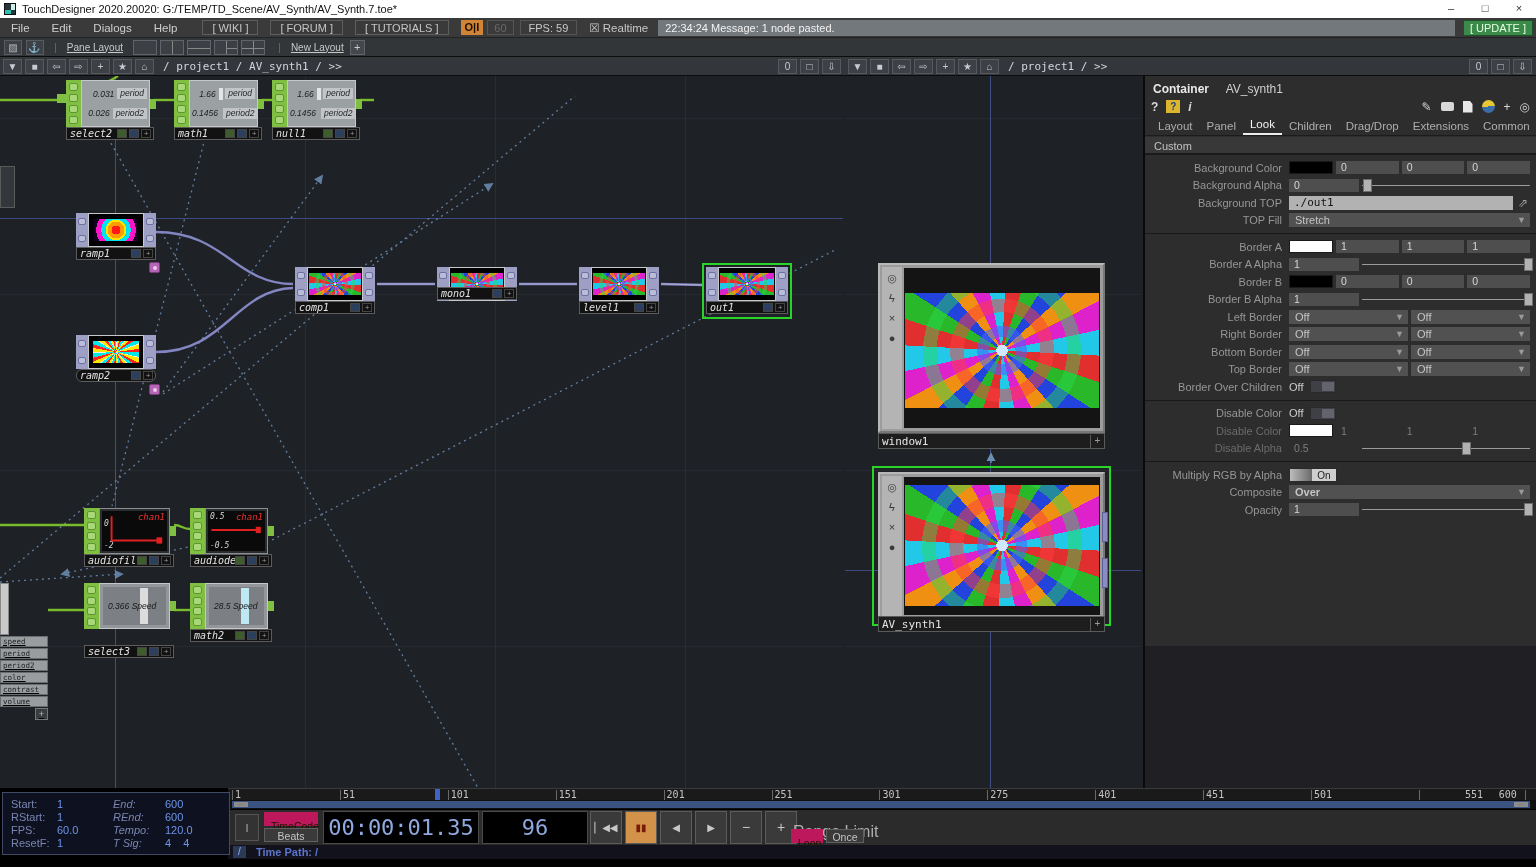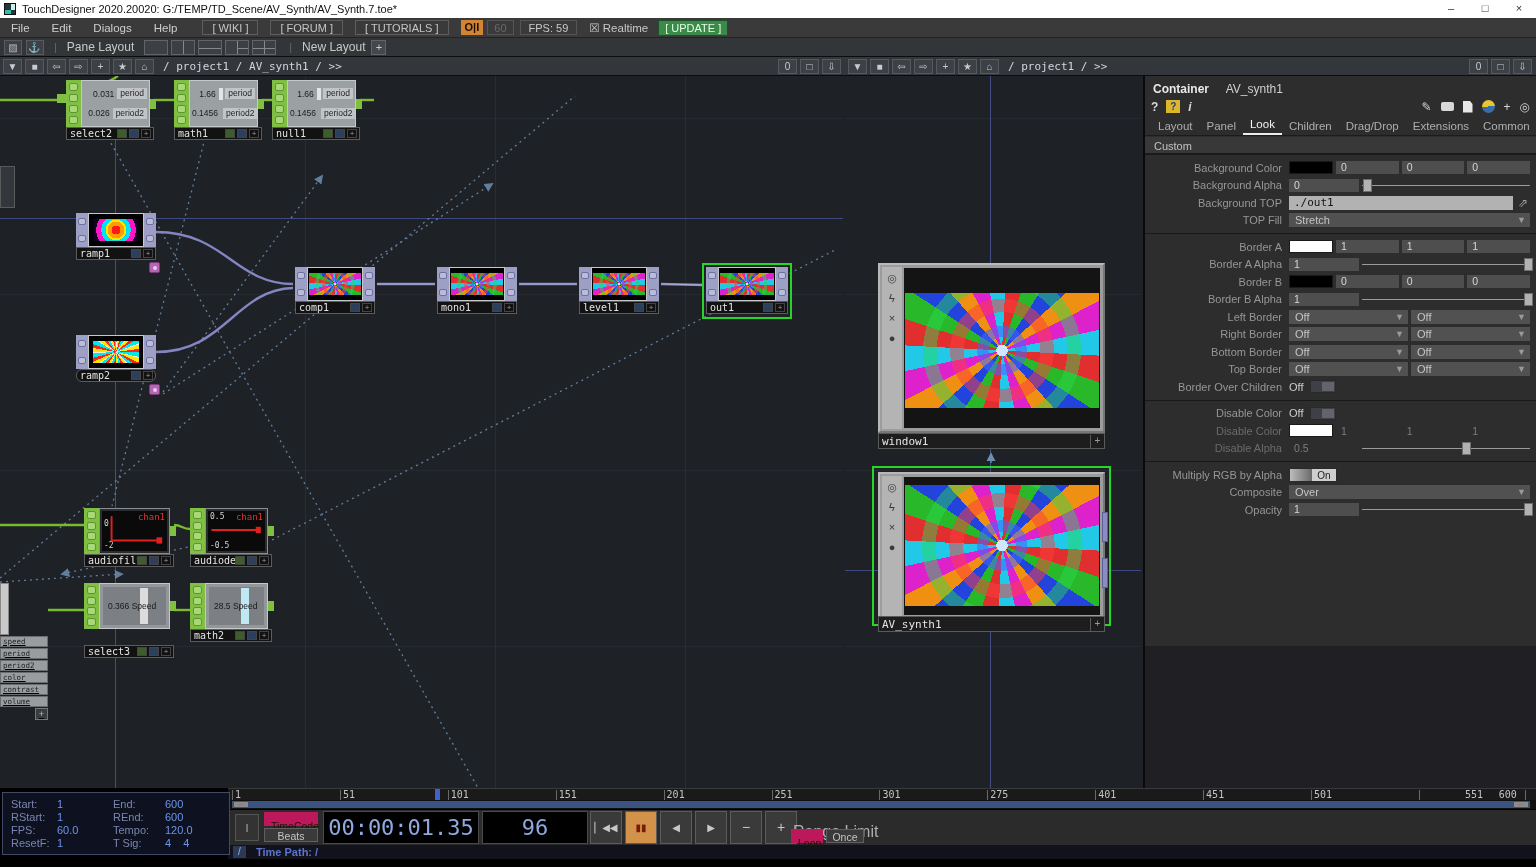--- a/index.html
+++ b/index.html
@@ -24,21 +24,21 @@
   #fps-cap { border:1px solid #555; color:#686868; font-size:11px; height:15px; line-height:14px; padding:0 6px; margin-right:6px; }
   #fps-box { border:1px solid #555; color:#c8c8c8; font-size:11px; height:15px; line-height:14px; padding:0 8px; margin-right:12px; }
   #realtime { color:#c8c8c8; font-size:11.5px; margin-right:10px; white-space:nowrap; }
   #msgbar { flex:1; background:#73787d; color:#f2f2f2; font-size:11px; height:16px; line-height:16px; padding:0 7px; margin-right:8px; }
   #update-btn { background:#3c8a4a; border:1px solid #1e4f2a; color:#e4ffe4; font-size:11px; height:16px; line-height:14px; padding:0 6px; margin-right:3px; }
 
   
   #layoutbar { position:absolute; left:0; top:38px; width:1536px; height:19px; background:#333639; display:flex; align-items:center; border-bottom:1px solid #0d0d0d; }
   .lb-icon { width:18px; height:15px; background:#3d4045; border:1px solid #585c62; color:#b8bcc2; font-size:10px; text-align:center; line-height:13px; margin-left:4px; }
   .lb-sep { color:#666; margin:0 10px; font-size:11px; }
-  .lb-label { color:#c8c8c8; font-size:12px; }
+  .lb-label { color:#c8c8c8; font-size:10px;text-decoration:underline; }
   .preset { width:24px; height:15px; border:1px solid #61656b; background:#3c3f44; margin-right:3px; }
   .preset.p2 { background-image:linear-gradient(90deg,transparent 0 11px,#888 11px 12px,transparent 12px); }
   .preset.p3 { background-image:linear-gradient(transparent 0 7px,#888 7px 8px,transparent 8px); }
   .preset.p4 { background-image:linear-gradient(90deg,transparent 0 11px,#888 11px 12px,transparent 12px),linear-gradient(transparent 0 7px,#888 7px 8px,transparent 8px); background-size:100% 100%,50% 100%; background-position:0 0,100% 0; background-repeat:no-repeat; }
   .preset.p5 { background-image:linear-gradient(90deg,transparent 0 11px,#888 11px 12px,transparent 12px),linear-gradient(transparent 0 7px,#888 7px 8px,transparent 8px); }
   .lb-plus { width:15px; height:15px; background:#44474c; border:1px solid #61656b; color:#ccc; text-align:center; line-height:13px; font-size:11px; margin-left:6px; }
 
   
   .paneheader { position:absolute; top:57px; height:19px; background:#33363a; border-bottom:1px solid #0c0c0c; display:flex; align-items:center; }
   .nav-btn { width:19px; height:15px; background:#3d4045; border:1px solid #565a60; color:#c8ccd2; font-size:10px; text-align:center; line-height:13px; margin-left:3px; }
@@ -46,21 +46,21 @@
   .ph-right { margin-left:auto; display:flex; margin-right:4px; }
 
   
   .netpane { position:absolute; top:76px; height:714px; background-color:#1e2126;
     background-image:linear-gradient(90deg, rgba(130,150,185,.10) 1px, transparent 1px),
                      linear-gradient(rgba(130,150,185,.07) 1px, transparent 1px);
     background-size:190px 176px; }
   .axis { position:absolute; background:rgba(88,106,200,.55); }
 
   
-  .node { position:absolute; }
+  .node { position:absolute;font-style:italic; }
   .node.sel { outline:2px solid #28d428; outline-offset:2px; }
   .nlabel { position:absolute; left:0; right:0; height:13px; background:#121212; border:1px solid #5c5c5c; display:flex; align-items:center; }
   .nname { font-family:"DejaVu Sans Mono", monospace; font-size:10px; color:#e4e4e4; padding-left:3px; flex:1; white-space:nowrap; overflow:hidden; }
   .ndot { width:10px; height:9px; margin-right:2px; border:1px solid #444; font-size:8px; line-height:8px; text-align:center; color:#999; }
   .badge { position:absolute; width:11px; height:11px; background:#b565b5; border:1px solid #7a3d7a; border-radius:2px; }
   .badge:after { content:""; position:absolute; left:3px; top:3px; width:4px; height:4px; border-radius:50%; background:#e8c8e8; }
 
   
   .cstrip { position:absolute; left:0; top:0; bottom:0; width:15px; background:#7fc043; display:flex; flex-direction:column; justify-content:space-around; align-items:center; padding:2px 0; }
   .cicon { width:9px; height:8px; background:#a9d878; border:1px solid #5f9430; border-radius:2px; }
@@ -181,21 +181,21 @@
   .tbtn.on { background:#d2924a; color:#7a1a08; }
   #rangelimit { position:absolute; left:565px; top:13px; color:#b0b0b0; font-size:16px; }
   .loop-btn { position:absolute; top:19px; height:14px; font-size:10.5px; text-align:center; line-height:14px; }
   #timepath { position:absolute; left:228px; top:57px; width:1308px; height:14px; background:#12121c; display:flex; align-items:center; }
   #tp-icon { width:13px; height:12px; background:#2c3a55; color:#8fb0ff; font-size:10px; text-align:center; line-height:12px; margin-left:5px; }
   #tp-label { color:#5d74cc; font-size:11px; font-weight:bold; margin-left:10px; }
   #infopanel { position:absolute; left:2px; top:4px; width:228px; height:63px; background:#0d1120; border:1px solid #3e4a66; padding-top:5px; }
   .inforow { display:flex; height:13px; font-size:11px; }
   .inflab { width:54px; padding-left:8px; color:#7a86b0; }
   .infval { width:56px; color:#6f95e8; }
-  .inflab2 { width:52px; color:#7a86b0; }
+  .inflab2 { width:52px; color:#7a86b0;font-style:italic; }
 
   svg.wires { position:absolute; pointer-events:none; }
   .misc-sliver { position:absolute; left:0; top:507px; width:9px; height:52px; background:#c9c9c9; border:1px solid #888; }
   .partial-node { position:absolute; left:0; top:90px; width:15px; height:42px; background:#33373b; border:1px solid #5a5a5a; }
   .partial-conn { position:absolute; left:57px; width:9px; height:9px; background:#7fc043; }
 </style>
 </head>
 <body>
 
 <div id="stage">
@@ -222,20 +222,21 @@
         <div class="linkbtn">[ FORUM ]</div>
         <div class="linkbtn">[ TUTORIALS ]</div>
       </div>
     <div id="oi-btn">O|I</div>
     <div id="fps-cap">60</div>
     <div id="fps-box">FPS: 59</div>
     <div id="realtime">
       <span>☒</span>
       <span>Realtime</span>
     </div>
+    <div id="msgbar">22:34:24 Message: 1 node pasted.</div>
     <div id="update-btn">[ UPDATE ]</div>
   </div>
 
   <div id="layoutbar">
     <div class="lb-icon">▨</div>
     <div class="lb-icon">⚓</div>
     <div class="lb-sep">|</div>
     <div class="lb-label" style="margin-right:10px">Pane Layout</div>
     <div class="preset"></div>
     <div class="preset p2"></div>
@@ -491,21 +492,21 @@
             <div class="tstrip" style="right: 0px;">
               <div class="ttab"></div>
               <div class="ttab"></div>
             </div>
             <div class="prev-box">
               <div class="prev-letter">
                 <div class="prev prev-kal"></div>
               </div>
             </div>
           </div>
-          <div class="nlabel" style="top: 34px;">
+          <div class="nlabel" style="top: 20px;">
             <div class="nname">mono1</div>
             <div class="ndot" style="background: rgb(44, 63, 93);"></div>
             <div class="ndot">+</div>
           </div>
         </div>
         <div class="node" style="left: 579px; top: 191px; width: 80px; height: 48px;">
           <div style="position: absolute; left: 0px; right: 0px; top: 0px; height: 34px;">
             <div class="tstrip" style="left: 0px;">
               <div class="ttab"></div>
               <div class="ttab"></div>
@@ -903,21 +904,21 @@
             <div class="ppill">
               <div class="l"></div>
               <div class="r">On</div>
             </div>
           </div>
         </div>
         <div class="prow">
           <div class="plabel">Composite</div>
           <div class="pfield">
             <div class="pmenu">
-              <div style="display: inline;">Over</div>
+              <div style="display: inline; font-weight: bold;">Over</div>
               <div class="arrow">▼</div>
             </div>
           </div>
         </div>
         <div class="prow">
           <div class="plabel">Opacity</div>
           <div class="pfield">
             <div class="pbox w70">1</div>
             <div class="ptrack">
               <div class="phandle" style="left: 99%;"></div>

